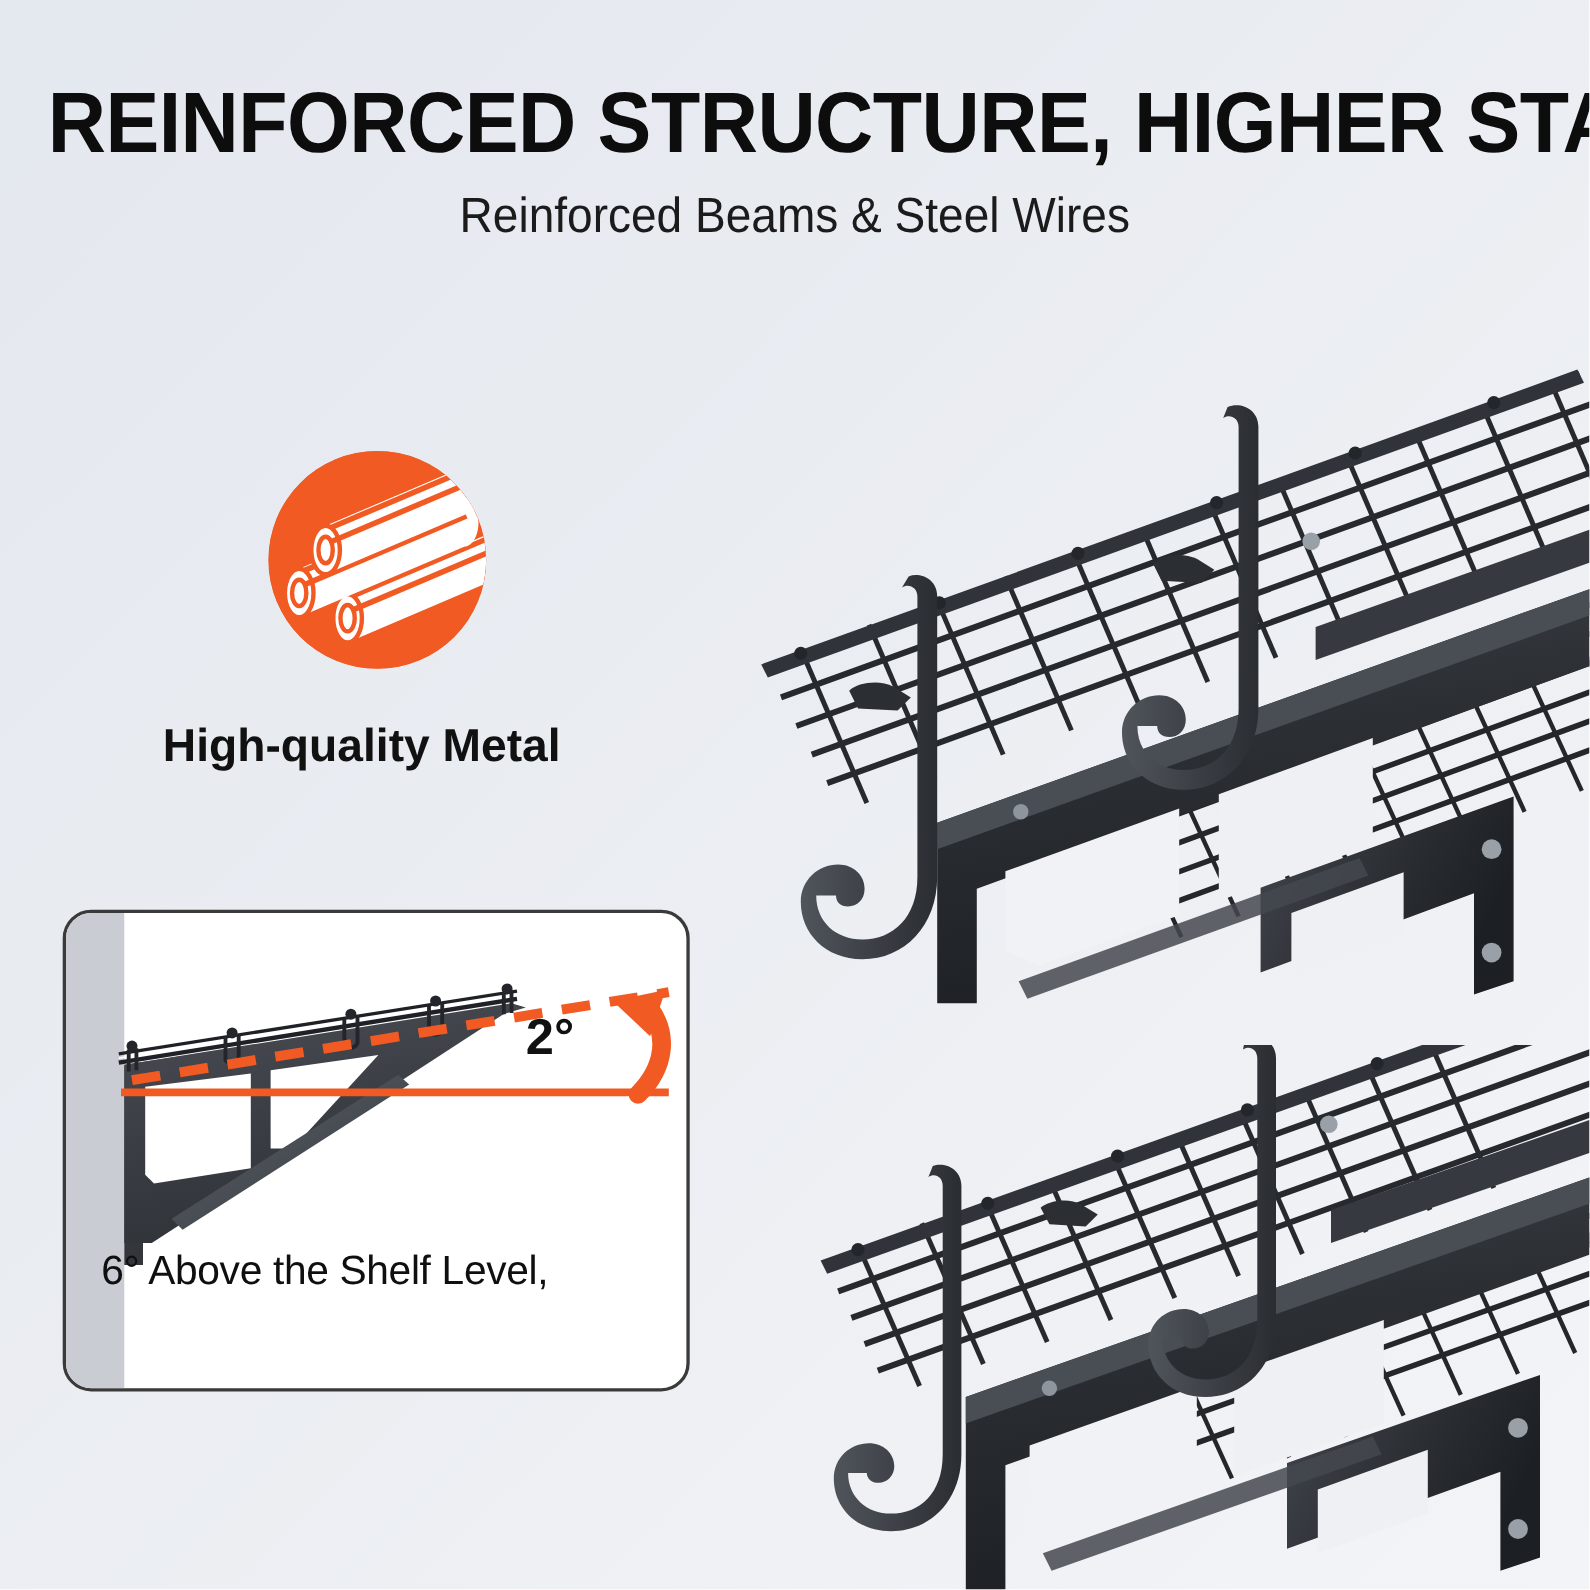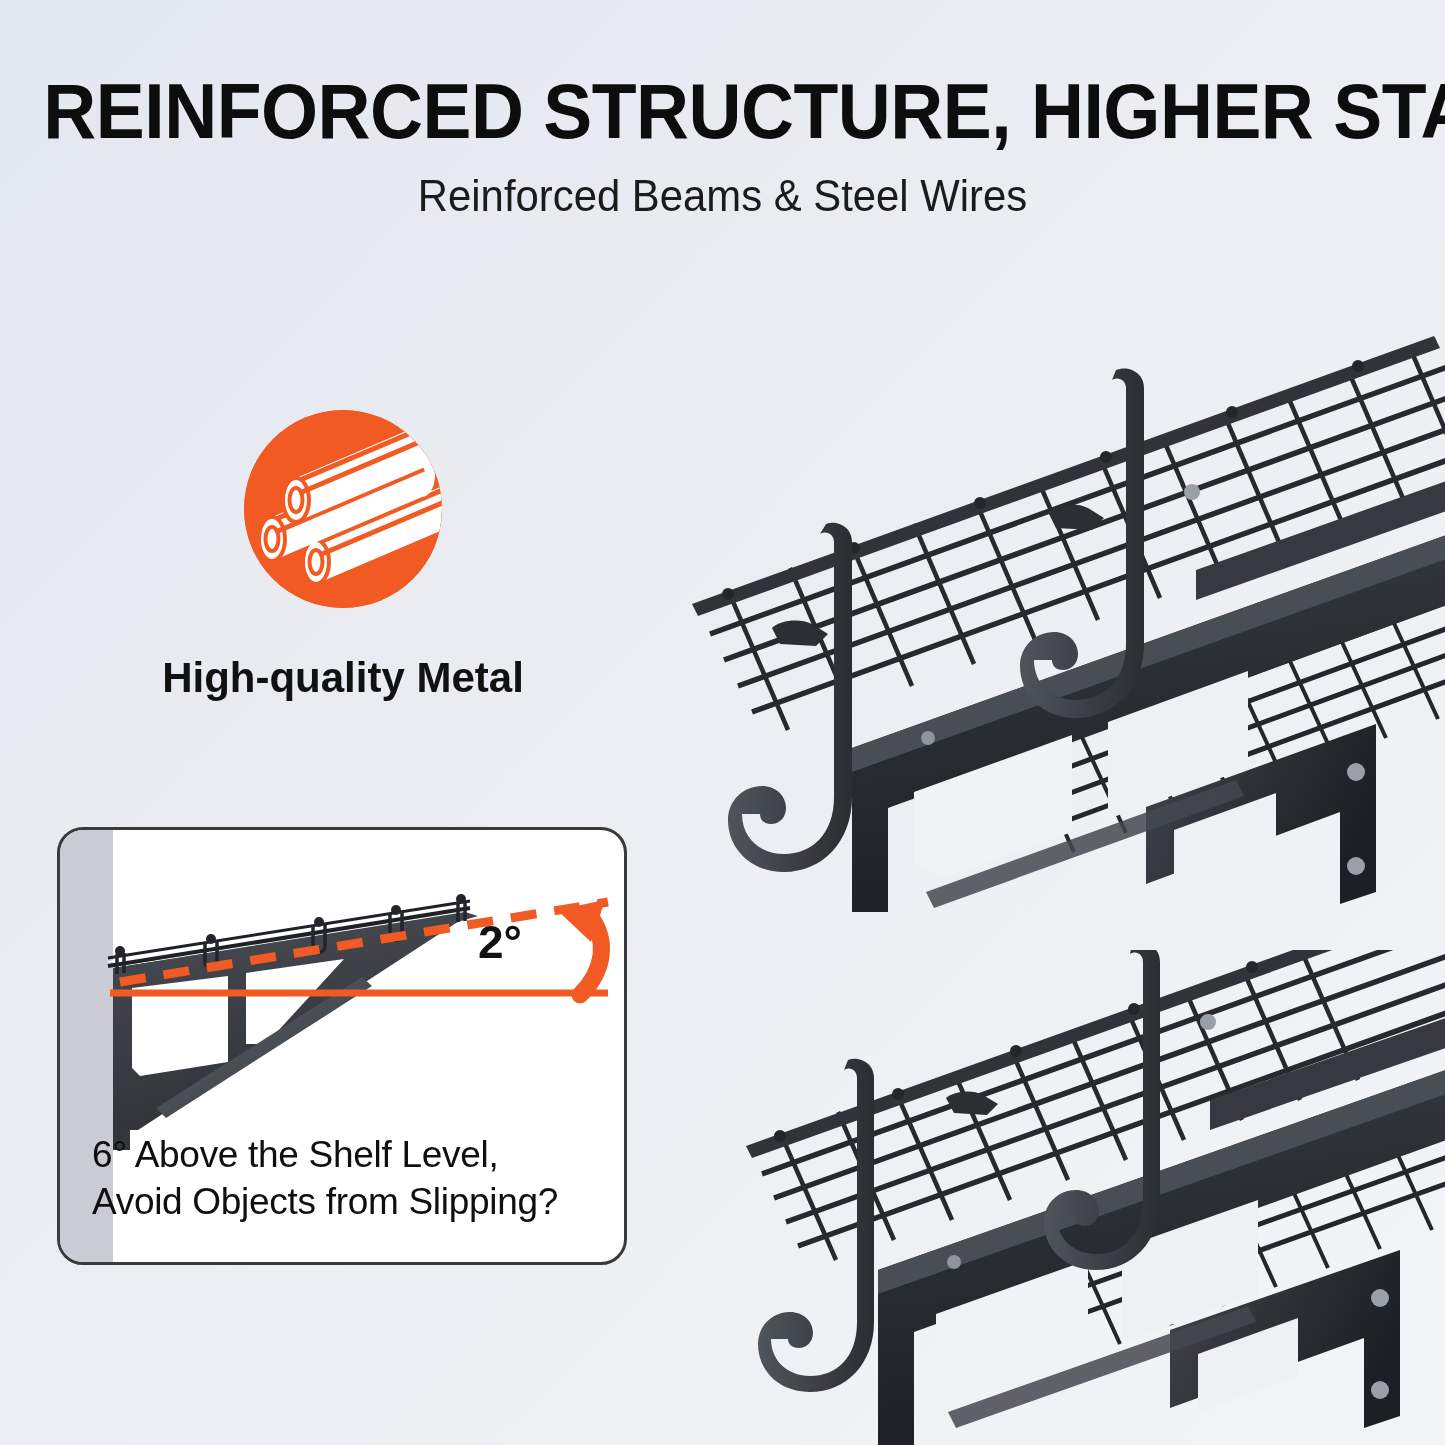--- a/index.html
+++ b/index.html
@@ -66,21 +66,20 @@
     width: 198px;
     height: 198px;
     margin: 0 auto;
     border-radius: 50%;
     background: #f15a22;
     overflow: hidden;
   }
   .badge-circle svg { display: block; }
   .badge-label {
     margin-top: 46px;
-    text-align: center;
     font-family: "Liberation Sans", sans-serif;
     font-weight: bold;
     font-size: 42px;
     color: #111111;
     white-space: nowrap;
   }
 
   
   .inset-panel {
     position: absolute;
@@ -229,21 +228,20 @@
           <path d="M520,165 C545,140 548,110 530,86" stroke="#f15a22" stroke-width="17" fill="none" stroke-linecap="round"></path>
           <path d="M497,80 L545,70 L531,112 Z" fill="#f15a22"></path>
         </g>
 
         <text x="440" y="128" font-family="Liberation Sans, sans-serif" font-size="46" font-weight="bold" fill="#111111" text-anchor="middle">2°</text>
       </svg>
     </div>
 
     <div class="inset-caption">
       <span>6° Above the Shelf Level,</span>
-      <span>Avoid Objects from Slipping?</span>
     </div>
   </div>
 
   <div class="shelf-photo" id="shelf-upper">
     <svg width="790" height="660" viewBox="0 0 790 660" aria-hidden="true">
       <defs>
         <linearGradient id="plateU" x1="0" y1="0" x2="0.2" y2="1">
           <stop offset="0%" stop-color="#3c4046"></stop>
           <stop offset="40%" stop-color="#2c3035"></stop>
           <stop offset="100%" stop-color="#1d2024"></stop>

